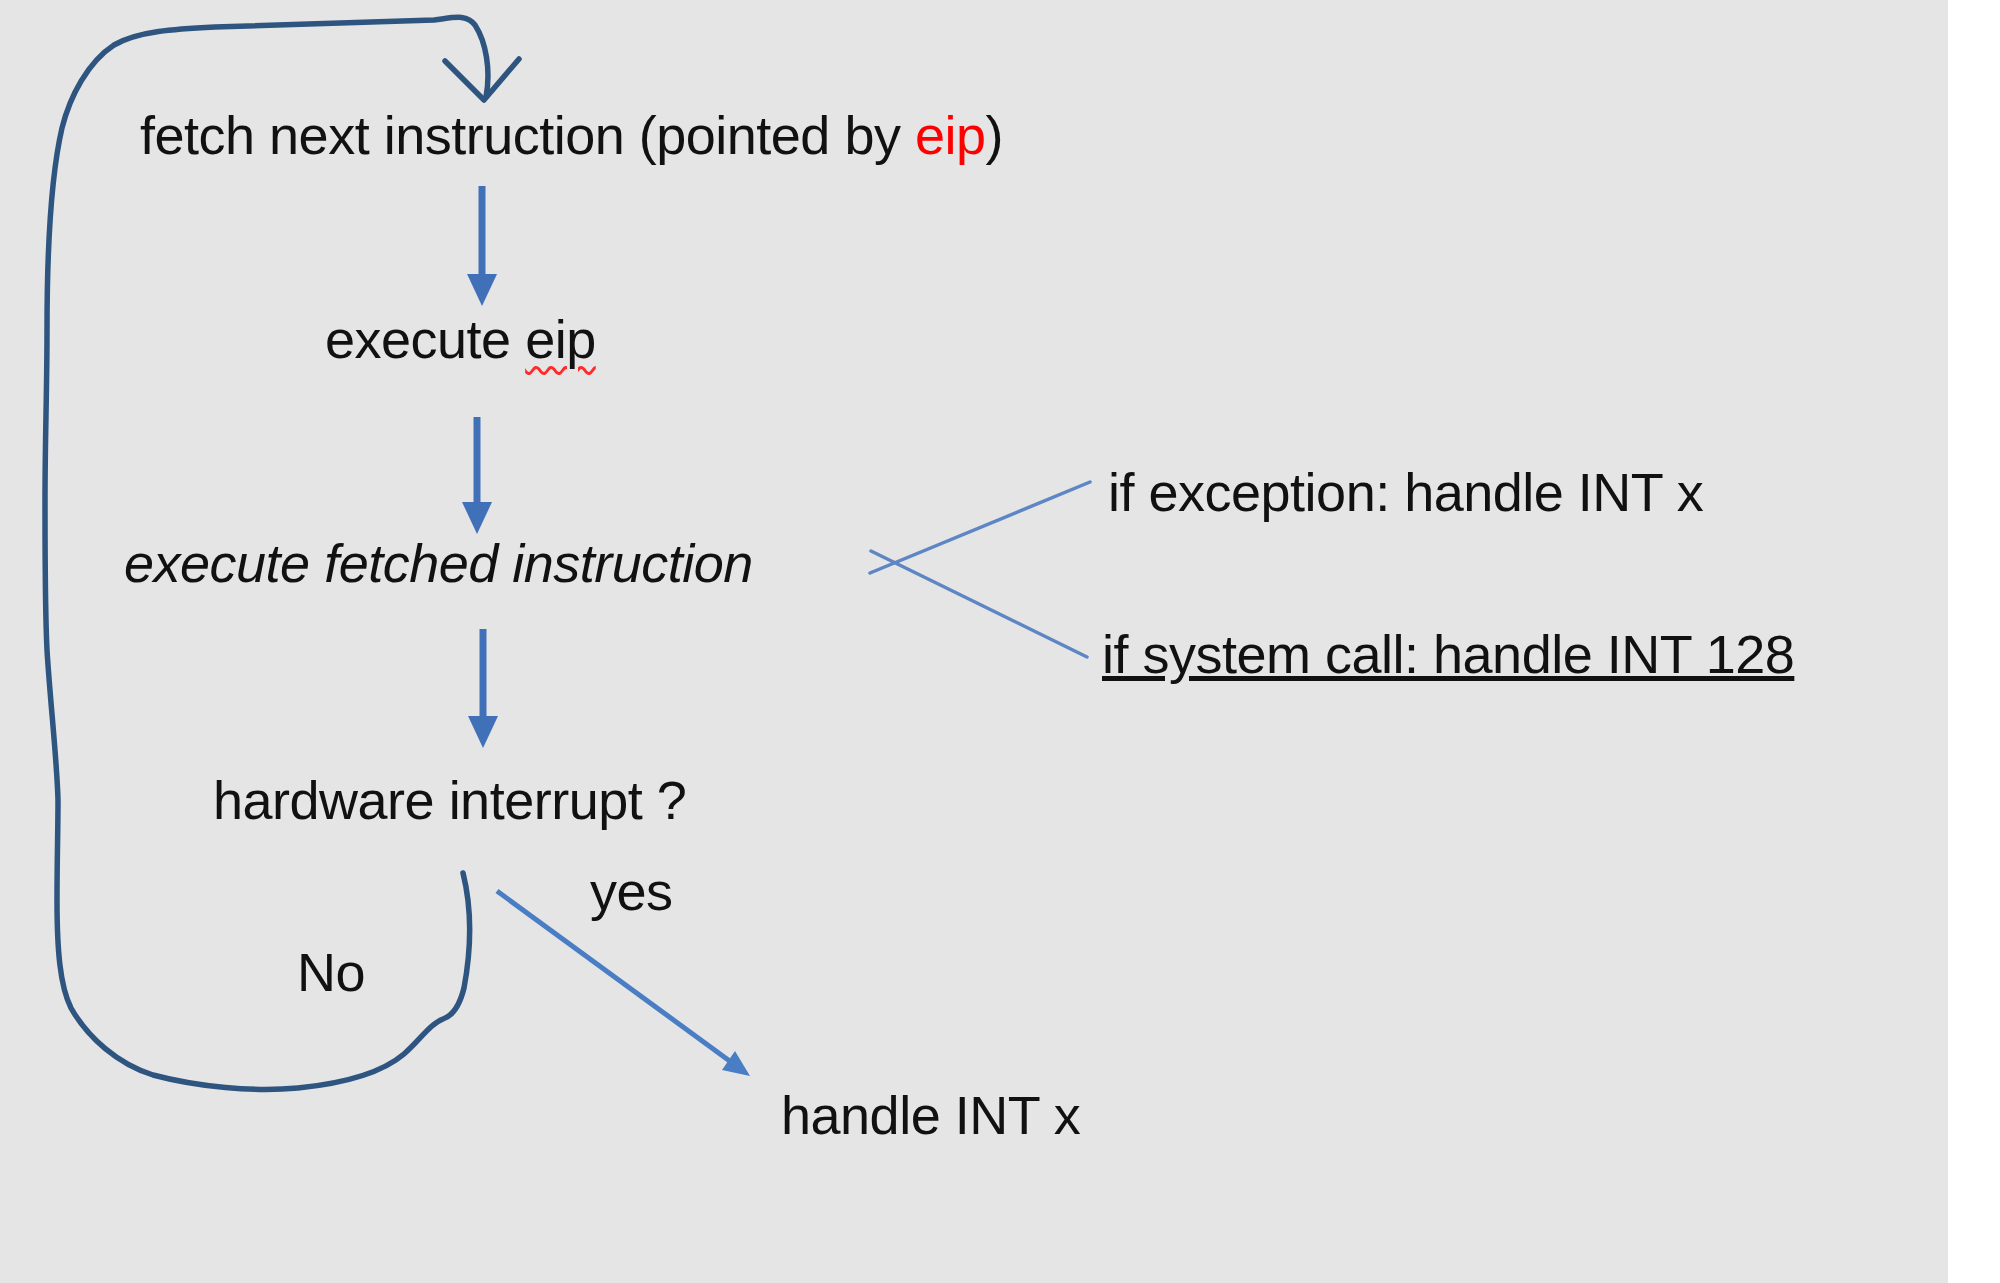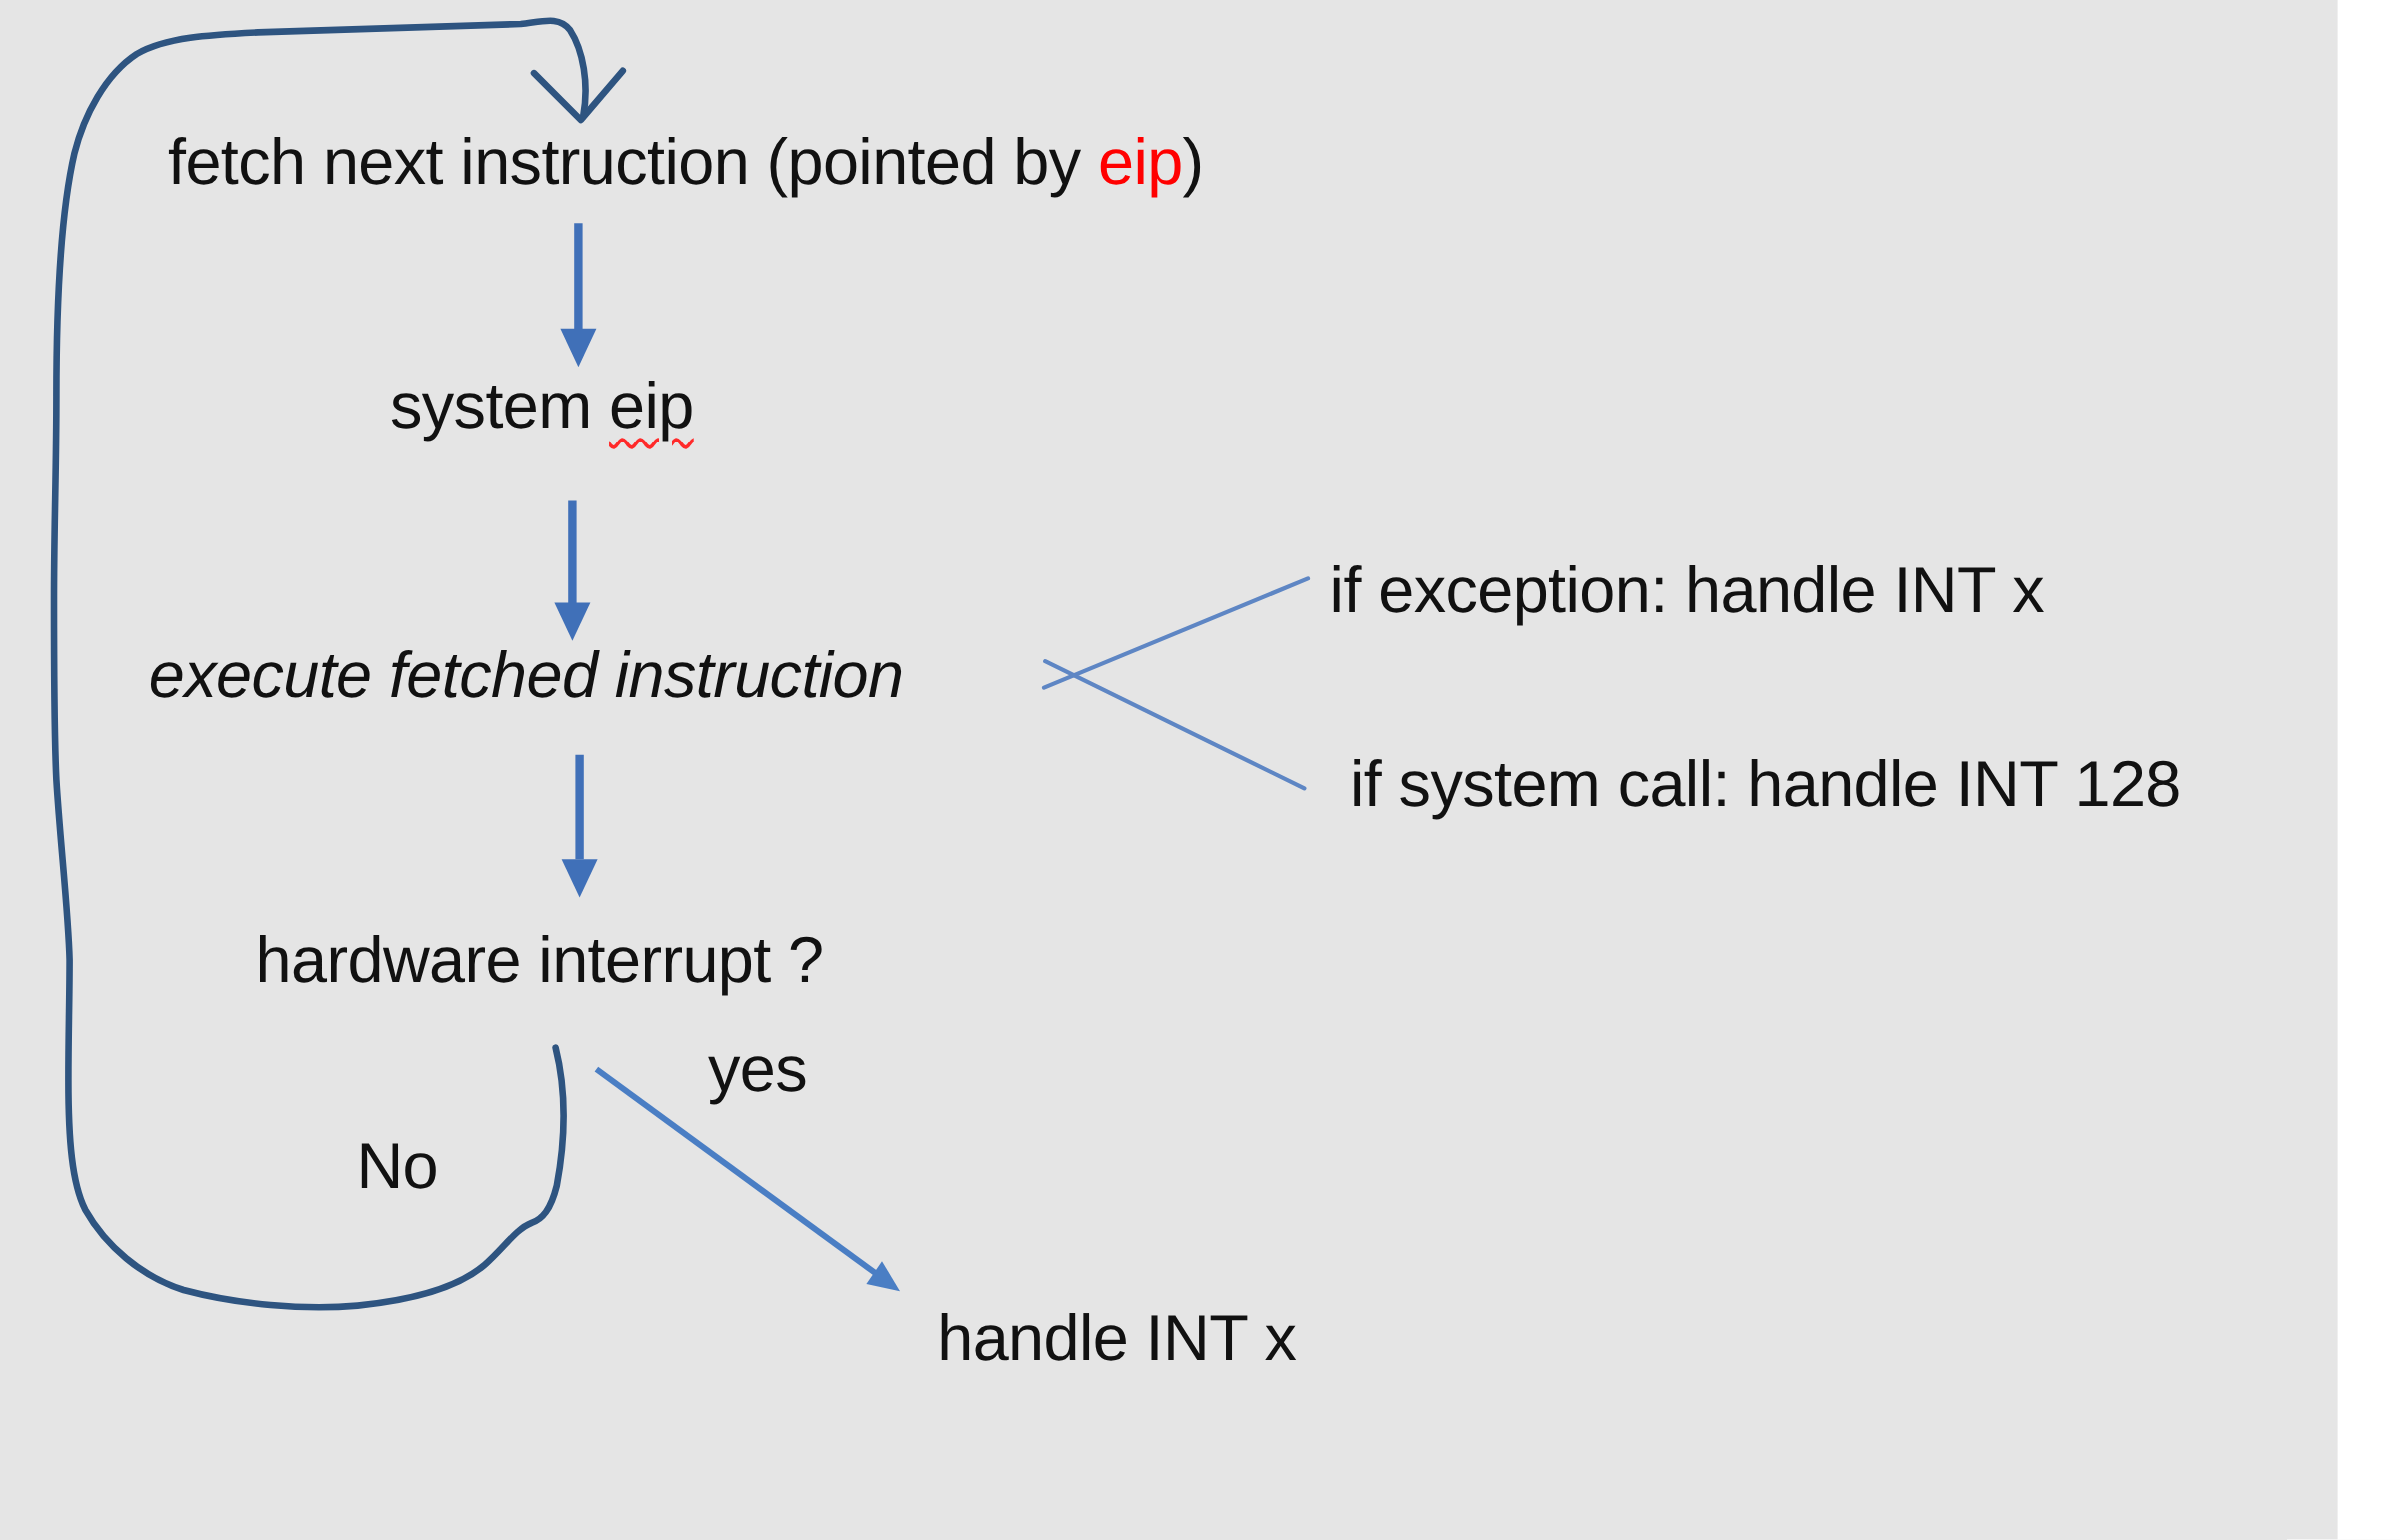--- a/index.html
+++ b/index.html
@@ -76,29 +76,29 @@
     <line x1="871" y1="551" x2="1087" y2="657" stroke="#5e86c4" stroke-width="3.5" stroke-linecap="round"></line>
 
     <g>
       <line x1="497" y1="891" x2="731" y2="1062" stroke="#4a7ec4" stroke-width="5"></line>
       <polygon points="750,1076 722,1070 735,1051" fill="#4a7ec4"></polygon>
     </g>
   </svg>
 
   <div class="lbl" style="left:140px;top:102px;"><span>fetch next instruction (pointed by </span><span class="red">eip</span><span>)</span></div>
 
-  <div class="lbl" style="left:325px;top:306px;"><span>system </span><span class="squiggle">eip</span></div>
+  <div class="lbl" style="left:325px;top:306px;"><span>execute </span><span class="squiggle">eip</span></div>
 
   <div class="lbl" style="left:124px;top:530px;font-style:italic;">execute fetched instruction</div>
 
   <div class="lbl" style="left:781px;top:1082px;">handle INT x</div>
 
   <div class="lbl" style="left:213px;top:767px;">hardware interrupt ?</div>
 
   <div class="lbl" style="left:1108px;top:437px;margin-top:22px;">if exception: handle INT x</div>
 
-  <div class="lbl" style="left:1125px;top:621px;">if system call: handle INT 128</div>
+  <div class="lbl" style="left:1102px;top:621px;text-decoration:underline;">if system call: handle INT 128</div>
 
   <div class="lbl" style="left:590px;top:858px;">yes</div>
 
   <div class="lbl" style="left:297px;top:939px;">No</div>
 
 </div>
 
 </body></html>

